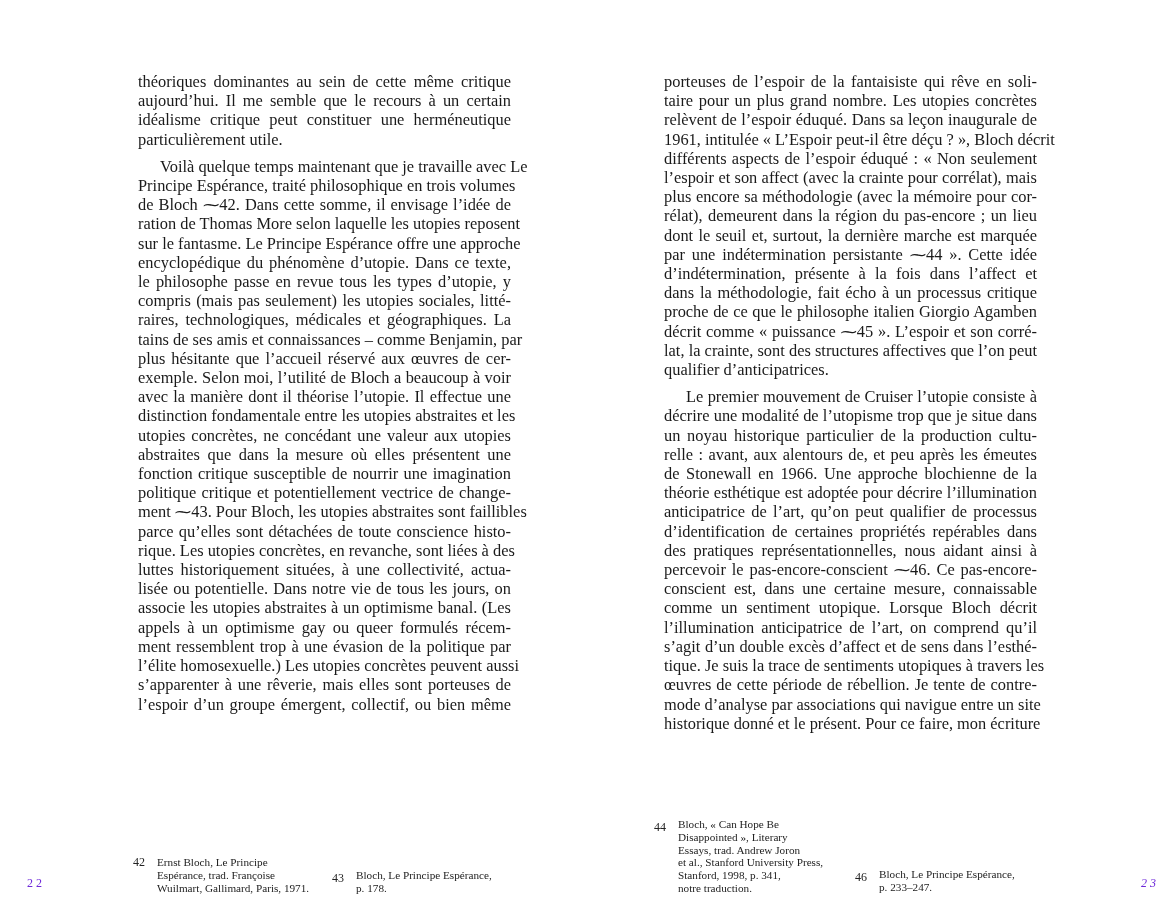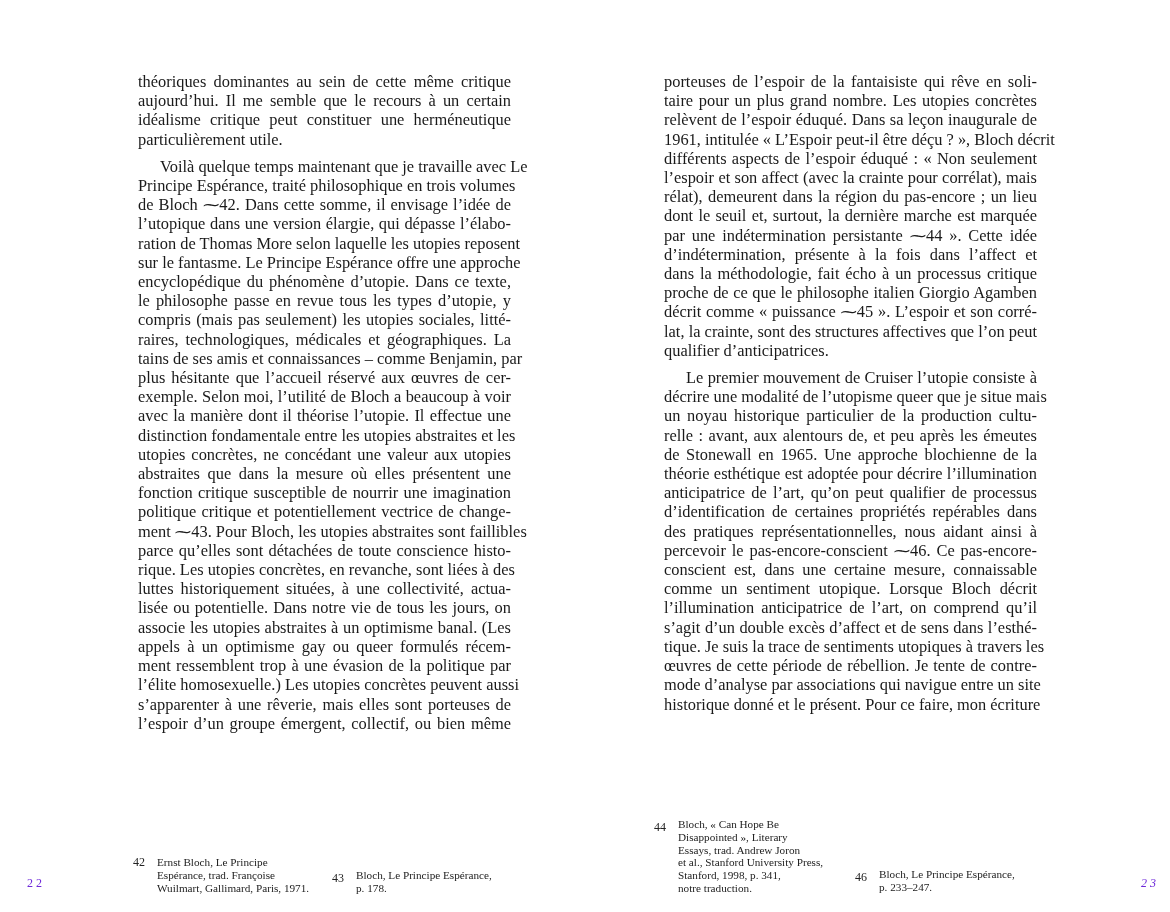--- a/index.html
+++ b/index.html
@@ -36,21 +36,20 @@
     <p>
       <span class="line">théoriques dominantes au sein de cette même critique</span>
       <span class="line">aujourd’hui. Il me semble que le recours à un certain</span>
       <span class="line">idéalisme critique peut constituer une herméneutique</span>
       <span class="line last">particulièrement utile.</span>
     </p>
     <p>
       <span class="line" style="padding-left:22px">Voilà quelque temps maintenant que je travaille avec Le</span>
       <span class="line">Principe Espérance, traité philosophique en trois volumes</span>
       <span class="line">de Bloch ⁓42. Dans cette somme, il envisage l’idée de</span>
-      <span class="line">l’utopique dans une version élargie, qui dépasse l’élabo-</span>
       <span class="line">ration de Thomas More selon laquelle les utopies reposent</span>
       <span class="line">sur le fantasme. Le Principe Espérance offre une approche</span>
       <span class="line">encyclopédique du phénomène d’utopie. Dans ce texte,</span>
       <span class="line">le philosophe passe en revue tous les types d’utopie, y</span>
       <span class="line">compris (mais pas seulement) les utopies sociales, litté-</span>
       <span class="line">raires, technologiques, médicales et géographiques. La</span>
       <span class="line">tains de ses amis et connaissances – comme Benjamin, par</span>
       <span class="line">plus hésitante que l’accueil réservé aux œuvres de cer-</span>
       <span class="line">exemple. Selon moi, l’utilité de Bloch a beaucoup à voir</span>
       <span class="line">avec la manière dont il théorise l’utopie. Il effectue une</span>
@@ -91,36 +90,37 @@
 
 <div class="page page-right">
   <div class="column">
     <p>
       <span class="line">porteuses de l’espoir de la fantaisiste qui rêve en soli-</span>
       <span class="line">taire pour un plus grand nombre. Les utopies concrètes</span>
       <span class="line">relèvent de l’espoir éduqué. Dans sa leçon inaugurale de</span>
       <span class="line">1961, intitulée « L’Espoir peut-il être déçu ? », Bloch décrit</span>
       <span class="line">différents aspects de l’espoir éduqué : « Non seulement</span>
       <span class="line">l’espoir et son affect (avec la crainte pour corrélat), mais</span>
+      <span class="line">plus encore sa méthodologie (avec la mémoire pour cor-</span>
       <span class="line">rélat), demeurent dans la région du pas-encore ; un lieu</span>
       <span class="line">dont le seuil et, surtout, la dernière marche est marquée</span>
       <span class="line">par une indétermination persistante ⁓44 ». Cette idée</span>
       <span class="line">d’indétermination, présente à la fois dans l’affect et</span>
       <span class="line">dans la méthodologie, fait écho à un processus critique</span>
       <span class="line">proche de ce que le philosophe italien Giorgio Agamben</span>
       <span class="line">décrit comme « puissance ⁓45 ». L’espoir et son corré-</span>
       <span class="line">lat, la crainte, sont des structures affectives que l’on peut</span>
       <span class="line last">qualifier d’anticipatrices.</span>
     </p>
     <p>
       <span class="line" style="padding-left:22px">Le premier mouvement de Cruiser l’utopie consiste à</span>
-      <span class="line">décrire une modalité de l’utopisme queer que je situe mais</span>
+      <span class="line">décrire une modalité de l’utopisme trop que je situe dans</span>
       <span class="line">un noyau historique particulier de la production cultu-</span>
       <span class="line">relle : avant, aux alentours de, et peu après les émeutes</span>
-      <span class="line">de Stonewall en 1965. Une approche blochienne de la</span>
+      <span class="line">de Stonewall en 1966. Une approche blochienne de la</span>
       <span class="line">théorie esthétique est adoptée pour décrire l’illumination</span>
       <span class="line">anticipatrice de l’art, qu’on peut qualifier de processus</span>
       <span class="line">d’identification de certaines propriétés repérables dans</span>
       <span class="line">des pratiques représentationnelles, nous aidant ainsi à</span>
       <span class="line">percevoir le pas-encore-conscient ⁓46. Ce pas-encore-</span>
       <span class="line">conscient est, dans une certaine mesure, connaissable</span>
       <span class="line">comme un sentiment utopique. Lorsque Bloch décrit</span>
       <span class="line">l’illumination anticipatrice de l’art, on comprend qu’il</span>
       <span class="line">s’agit d’un double excès d’affect et de sens dans l’esthé-</span>
       <span class="line">tique. Je suis la trace de sentiments utopiques à travers les</span>

